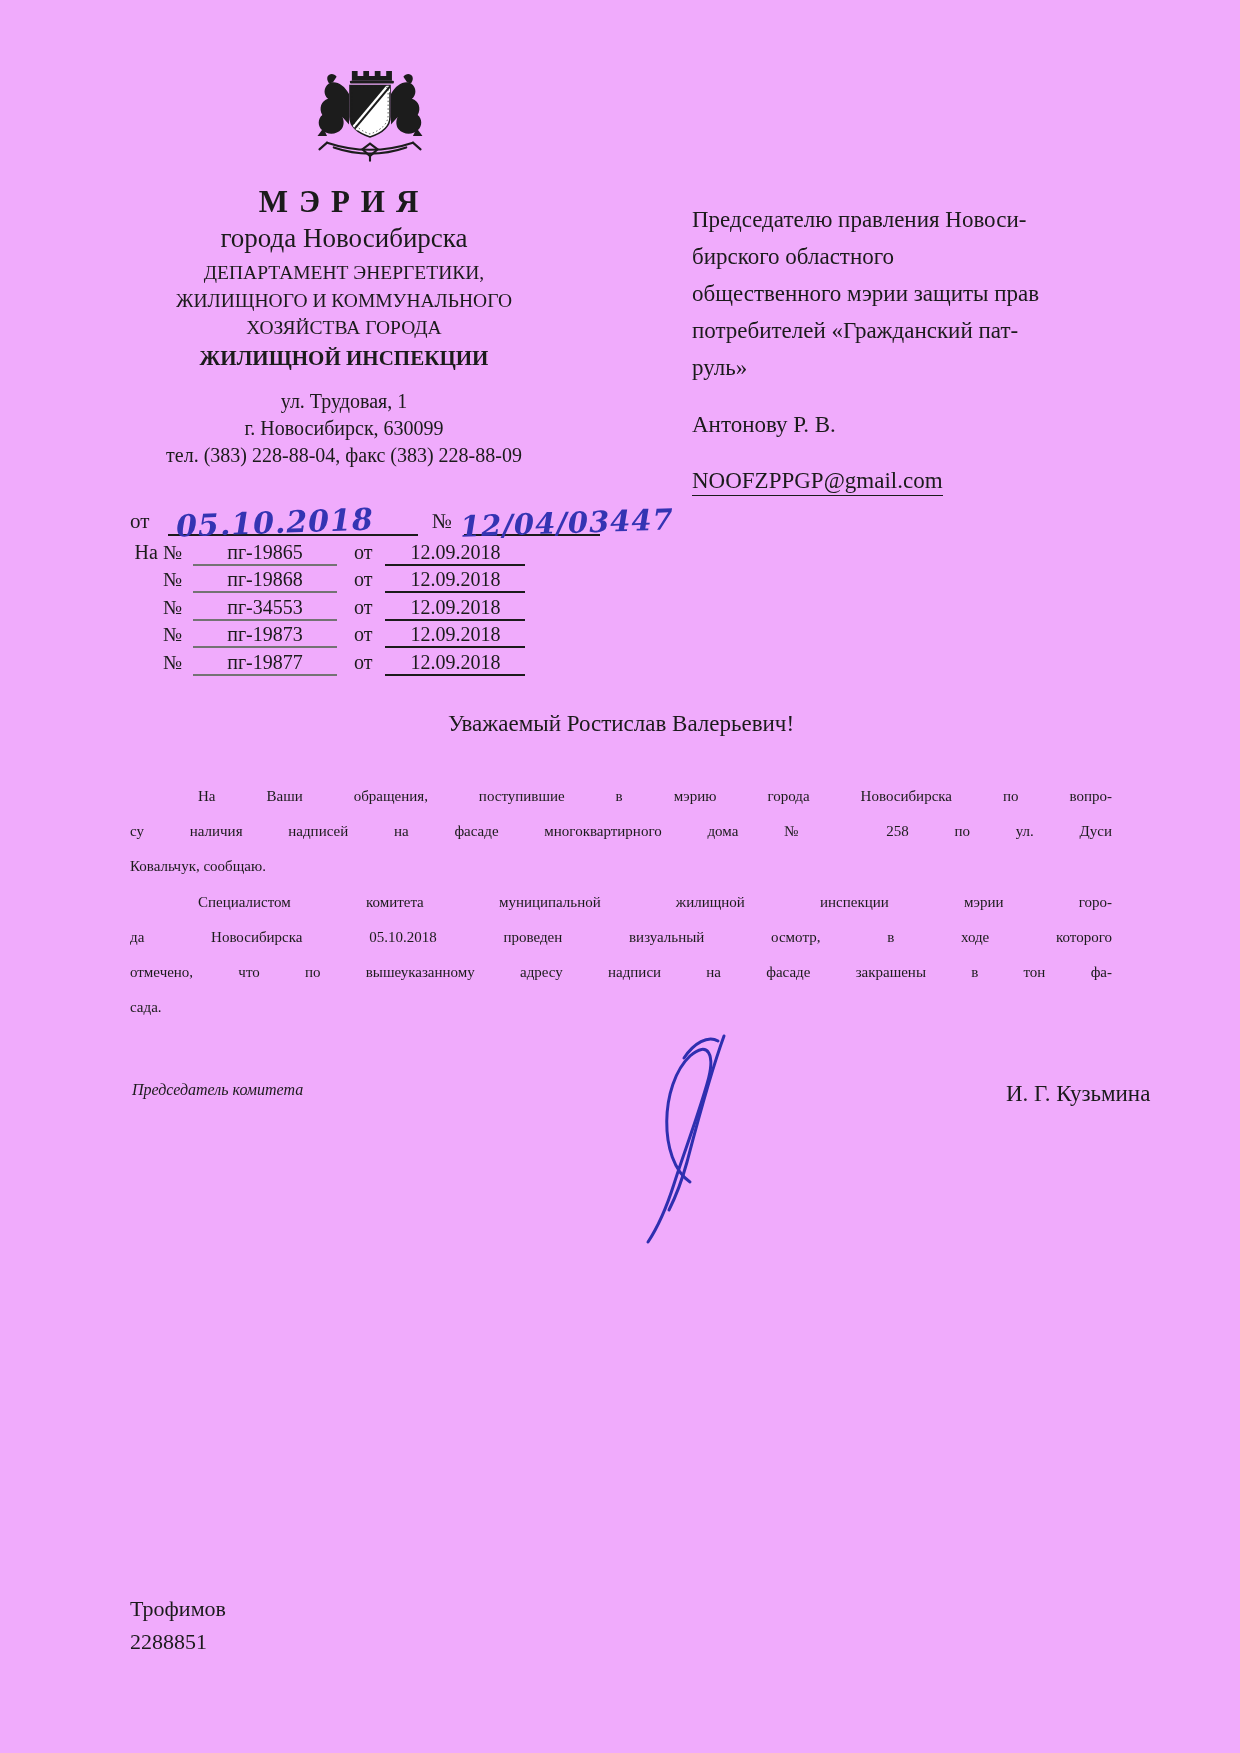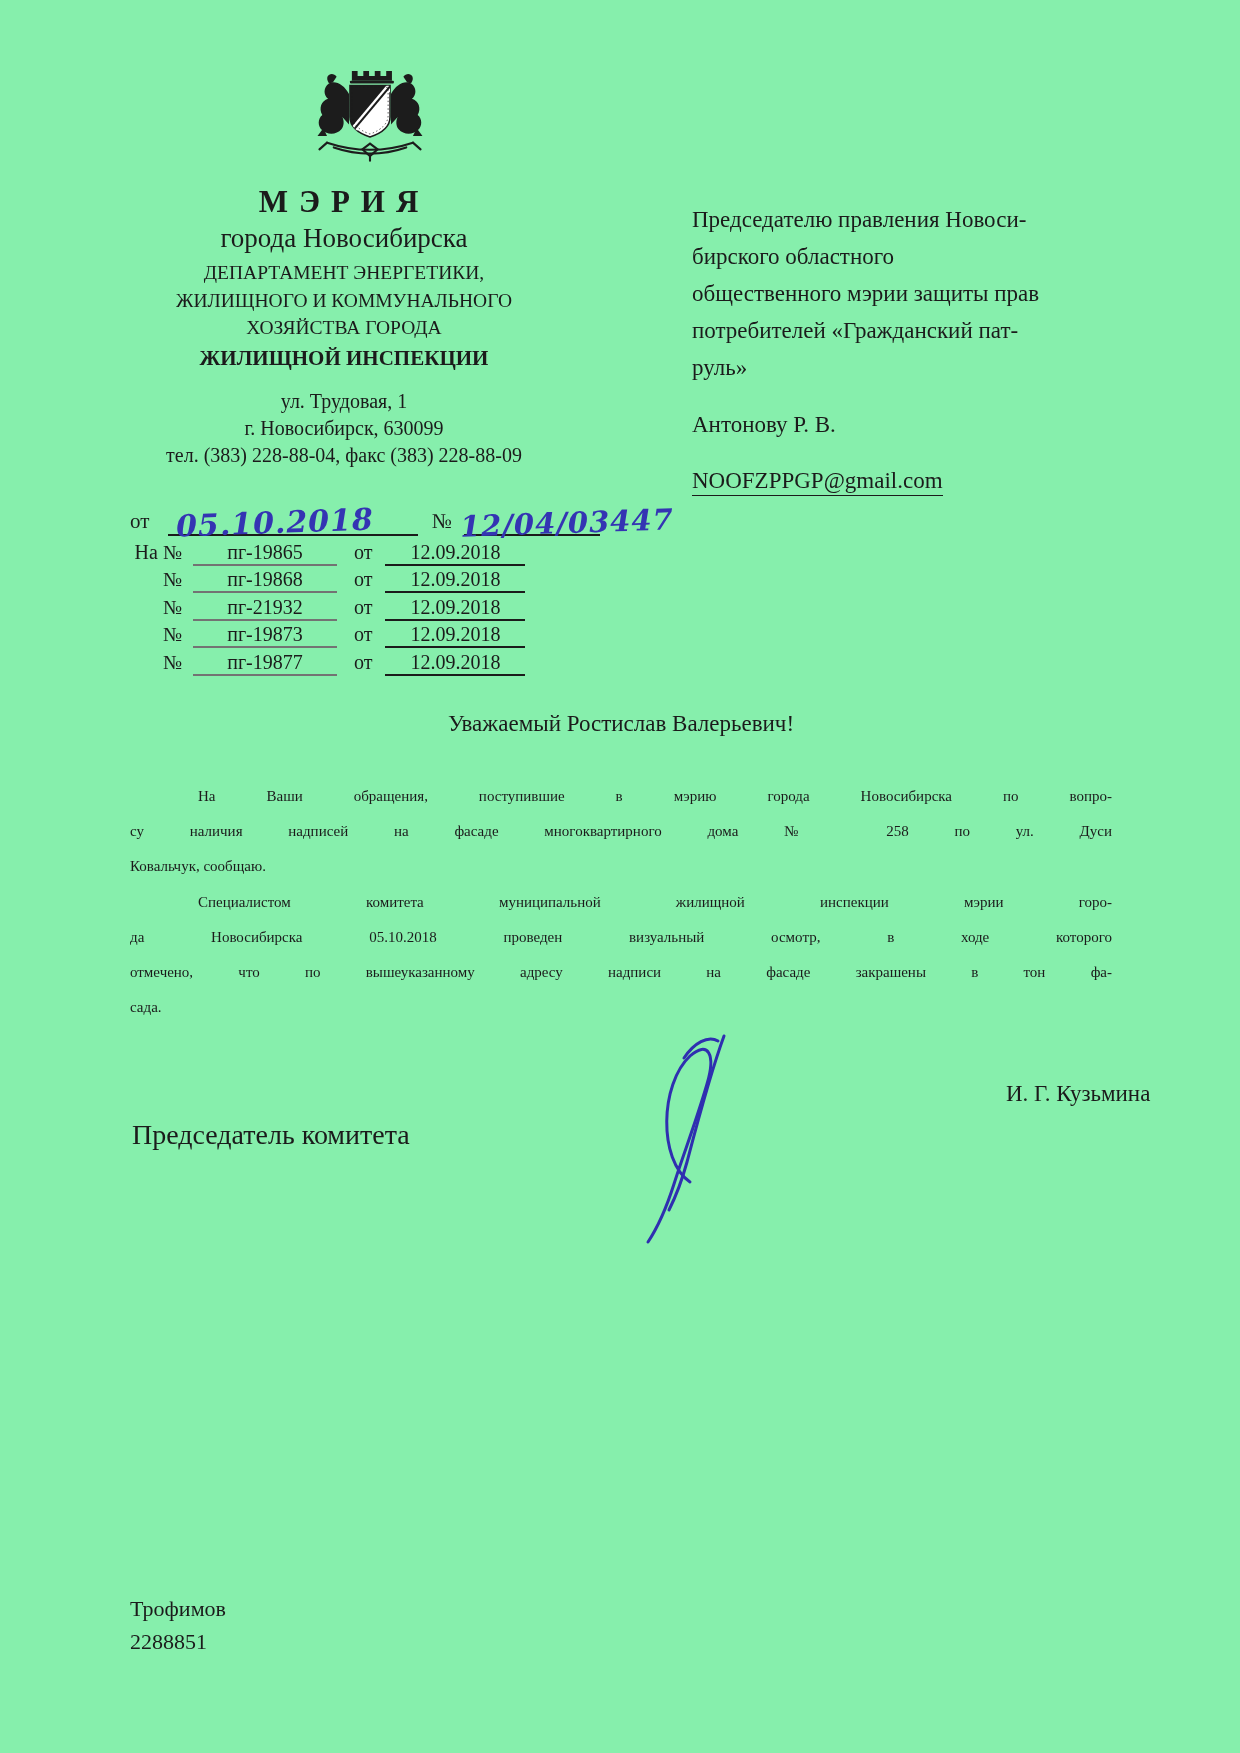--- a/index.html
+++ b/index.html
@@ -1,19 +1,19 @@
 <!DOCTYPE html>
 <html><head>
 <meta charset="utf-8">
 <style>
   html,body{margin:0;padding:0;background:#ffffff;}
   .page{
     position:relative;
     width:1240px;height:1753px;
-    background:#86efac;
+    background:#f0abfc;
     font-family:"Liberation Serif", serif;
     color:#1b1b1b;
     overflow:hidden;
   }
   
   .emblem{position:absolute;left:308px;top:66px;width:124px;height:98px;}
   
   .letterhead{position:absolute;left:118px;top:184px;width:452px;text-align:center;}
   .org1{font-size:31px;font-weight:bold;letter-spacing:11px;line-height:36px;}
   .org2{font-size:27px;font-weight:normal;line-height:32px;margin-top:2px;}
@@ -46,21 +46,21 @@
   .addressee{position:absolute;left:692px;top:201px;width:442px;font-size:23px;line-height:37px;}
   .addressee-name{position:absolute;left:692px;top:412px;font-size:23px;}
   .addressee-email{position:absolute;left:692px;top:468px;font-size:23px;border-bottom:1.5px solid #1b1b1b;padding-bottom:1px;}
   
   .salutation{position:absolute;left:130px;top:711px;width:982px;text-align:center;font-size:23px;}
   .body-text{position:absolute;left:130px;top:779px;width:982px;font-size:15px;line-height:35.2px;}
   .bl{width:100%;}
   .just{text-align:justify;text-align-last:justify;}
   .first{padding-left:68px;box-sizing:border-box;}
   
-  .sig-position{position:absolute;left:132px;top:1119px;font-size:28px;}
+  .sig-position{position:absolute;left:132px;top:1081px;font-size:16px;font-style:italic;}
   .sig-name{position:absolute;left:1006px;top:1081px;font-size:23px;}
   .sig-stroke{position:absolute;left:612px;top:1030px;width:200px;height:215px;}
   
   .footer{position:absolute;left:130px;top:1592px;font-size:22px;line-height:33px;}
 </style>
 </head>
 <body>
 
 <div class="page">
 
@@ -144,21 +144,21 @@
       <span class="ref-date">12.09.2018</span>
     </div>
     <div class="ref-row">
       <span class="ref-lbl">№</span>
       <span class="ref-num">пг-19868</span>
       <span class="ref-ot">от</span>
       <span class="ref-date">12.09.2018</span>
     </div>
     <div class="ref-row">
       <span class="ref-lbl">№</span>
-      <span class="ref-num">пг-21932</span>
+      <span class="ref-num">пг-34553</span>
       <span class="ref-ot">от</span>
       <span class="ref-date">12.09.2018</span>
     </div>
     <div class="ref-row">
       <span class="ref-lbl">№</span>
       <span class="ref-num">пг-19873</span>
       <span class="ref-ot">от</span>
       <span class="ref-date">12.09.2018</span>
     </div>
     <div class="ref-row">

